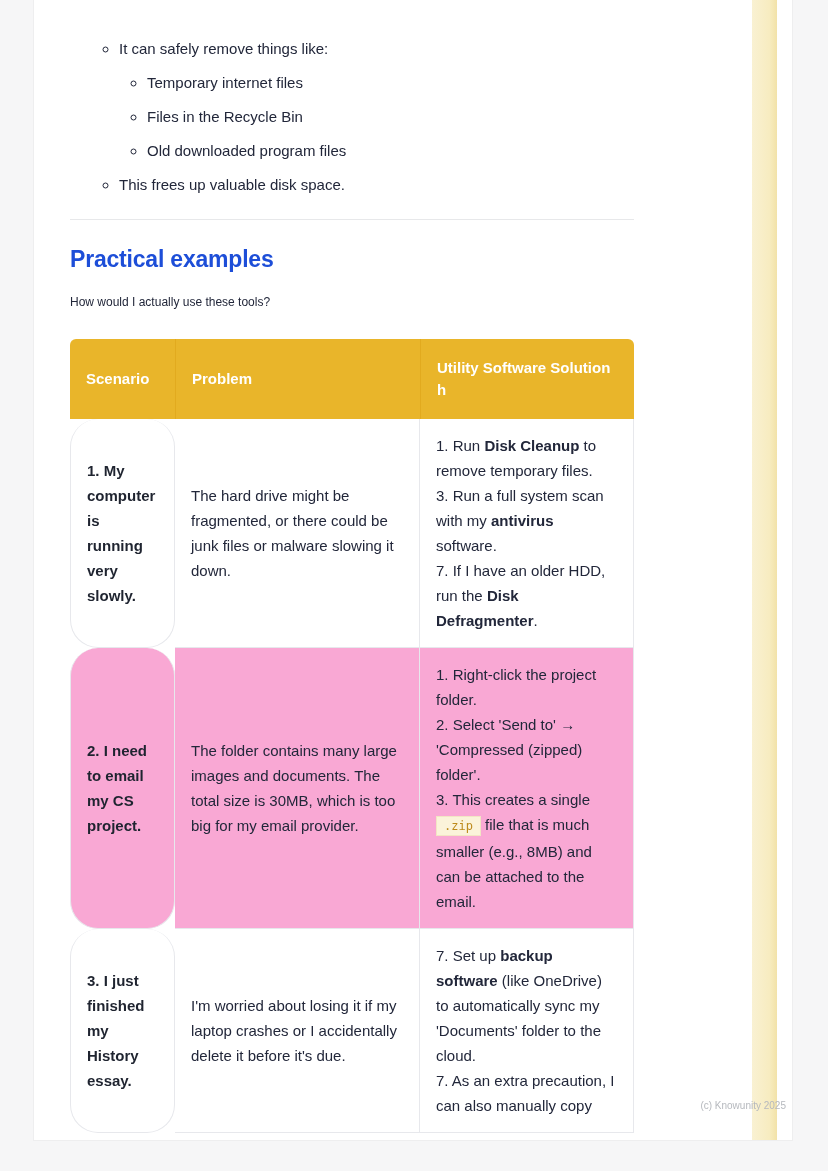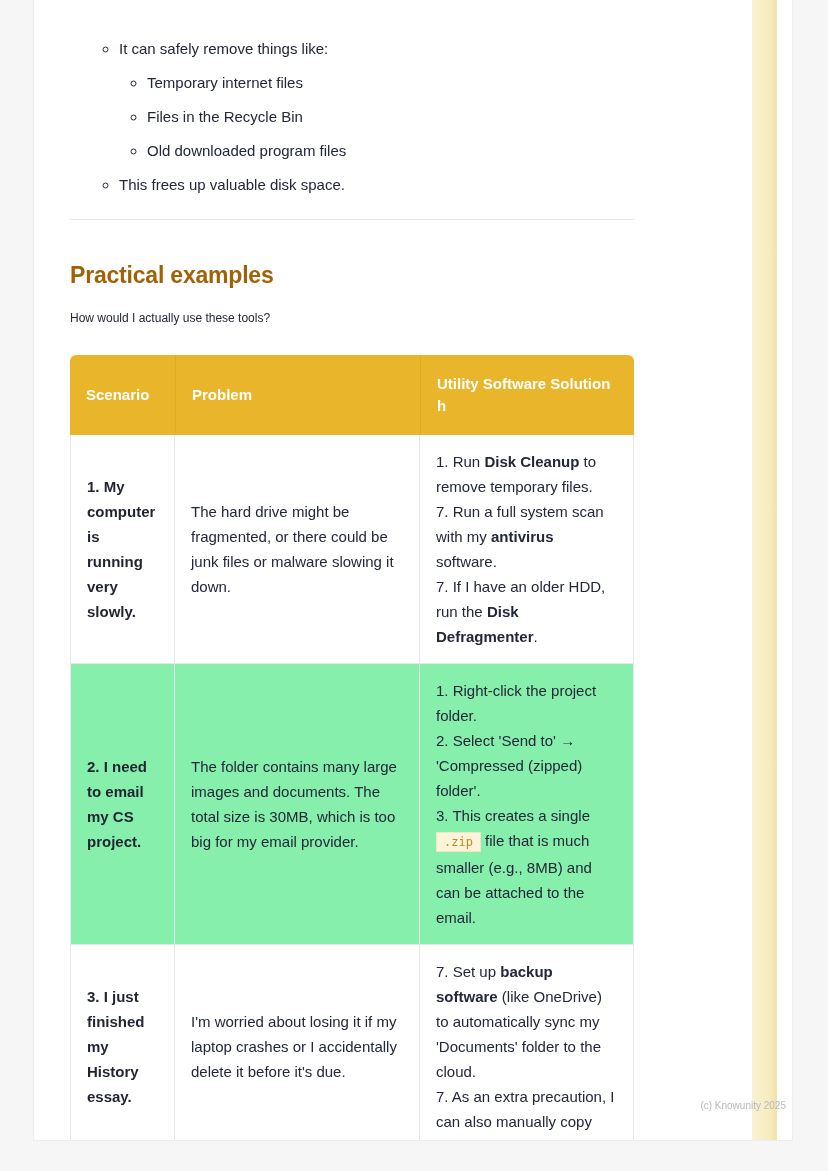--- a/index.html
+++ b/index.html
@@ -29,21 +29,21 @@
     position: relative;
     z-index: 2;
     padding: 38px 0 16px 36px;
     width: 640px;
   }
   ul.top-list { list-style: circle; padding-left: 49px; }
   ul.top-list > li { font-size: 15px; line-height: 21px; margin-bottom: 10px; }
   ul.sub-list { list-style: circle; padding-left: 28px; margin-top: 13px; }
   ul.sub-list > li { font-size: 15px; line-height: 21px; margin-bottom: 13px; }
   .divider { border: none; border-top: 1px solid #e7e8ea; margin-top: 24px; width: 564px; }
-  .heading { margin-top: 40px; font-size: 23px; line-height: 30px; font-weight: 700; color: #a16207; letter-spacing: -0.2px; }
+  .heading { margin-top: 24px; font-size: 23px; line-height: 30px; font-weight: 700; color: #1d4ed8; letter-spacing: -0.2px; }
   .intro { margin-top: 18px; font-size: 12px; line-height: 21px; }
   table.examples {
     margin-top: 26px;
     width: 564px;
     border-collapse: separate;
     border-spacing: 0;
     table-layout: fixed;
   }
   col.c1 { width: 105px; }
   col.c2 { width: 245px; }
@@ -64,22 +64,22 @@
   td {
     font-size: 15px;
     line-height: 25px;
     padding: 14px 16px;
     vertical-align: middle;
     border-bottom: 1px solid #e7e8ec;
     border-right: 1px solid #e7e8ec;
     background: #ffffff;
     background-clip: padding-box;
   }
-  td:first-child { border-left: 1px solid #e7e8ec; }
-  tbody tr:nth-child(2) td { background: #86efac; }
+  td:first-child { border-left: 1px solid #e7e8ec; border-radius: 28px; }
+  tbody tr:nth-child(2) td { background: #f9a8d4; }
   td.cell-scenario { font-weight: 700; color: #1f2430; }
   .sol-line { }
   strong { font-weight: 700; }
   .code-chip {
     font-family: "DejaVu Sans Mono", monospace;
     font-size: 12px;
     background: #fbf3da;
     color: #bd8a1b;
     padding: 2px 7px;
     border-radius: 0;
@@ -130,21 +130,21 @@
           <th>Problem</th>
           <th>Utility Software Solution h</th>
         </tr>
       </thead>
       <tbody>
           <tr>
             <td class="cell-scenario">1. My computer is running very slowly.</td>
             <td class="cell-problem">The hard drive might be fragmented, or there could be junk files or malware slowing it down.</td>
             <td class="cell-solution">
               <div class="sol-line"><span>1. Run </span><strong>Disk Cleanup</strong><span> to remove temporary files.</span></div>
-              <div class="sol-line"><span>7. Run a full system scan with my </span><strong>antivirus</strong><span> software.</span></div>
+              <div class="sol-line"><span>3. Run a full system scan with my </span><strong>antivirus</strong><span> software.</span></div>
               <div class="sol-line"><span>7. If I have an older HDD, run the </span><strong>Disk Defragmenter</strong><span>.</span></div>
             </td>
           </tr>
           <tr>
             <td class="cell-scenario">2. I need to email my CS project.</td>
             <td class="cell-problem">The folder contains many large images and documents. The total size is 30MB, which is too big for my email provider.</td>
             <td class="cell-solution">
               <div class="sol-line"><span>1. Right-click the project folder.</span></div>
               <div class="sol-line"><span>2. Select 'Send to' → 'Compressed (zipped) folder'.</span></div>
               <div class="sol-line"><span>3. This creates a single </span><code class="code-chip">.zip</code><span> file that is much smaller (e.g., 8MB) and can be attached to the email.</span></div>

